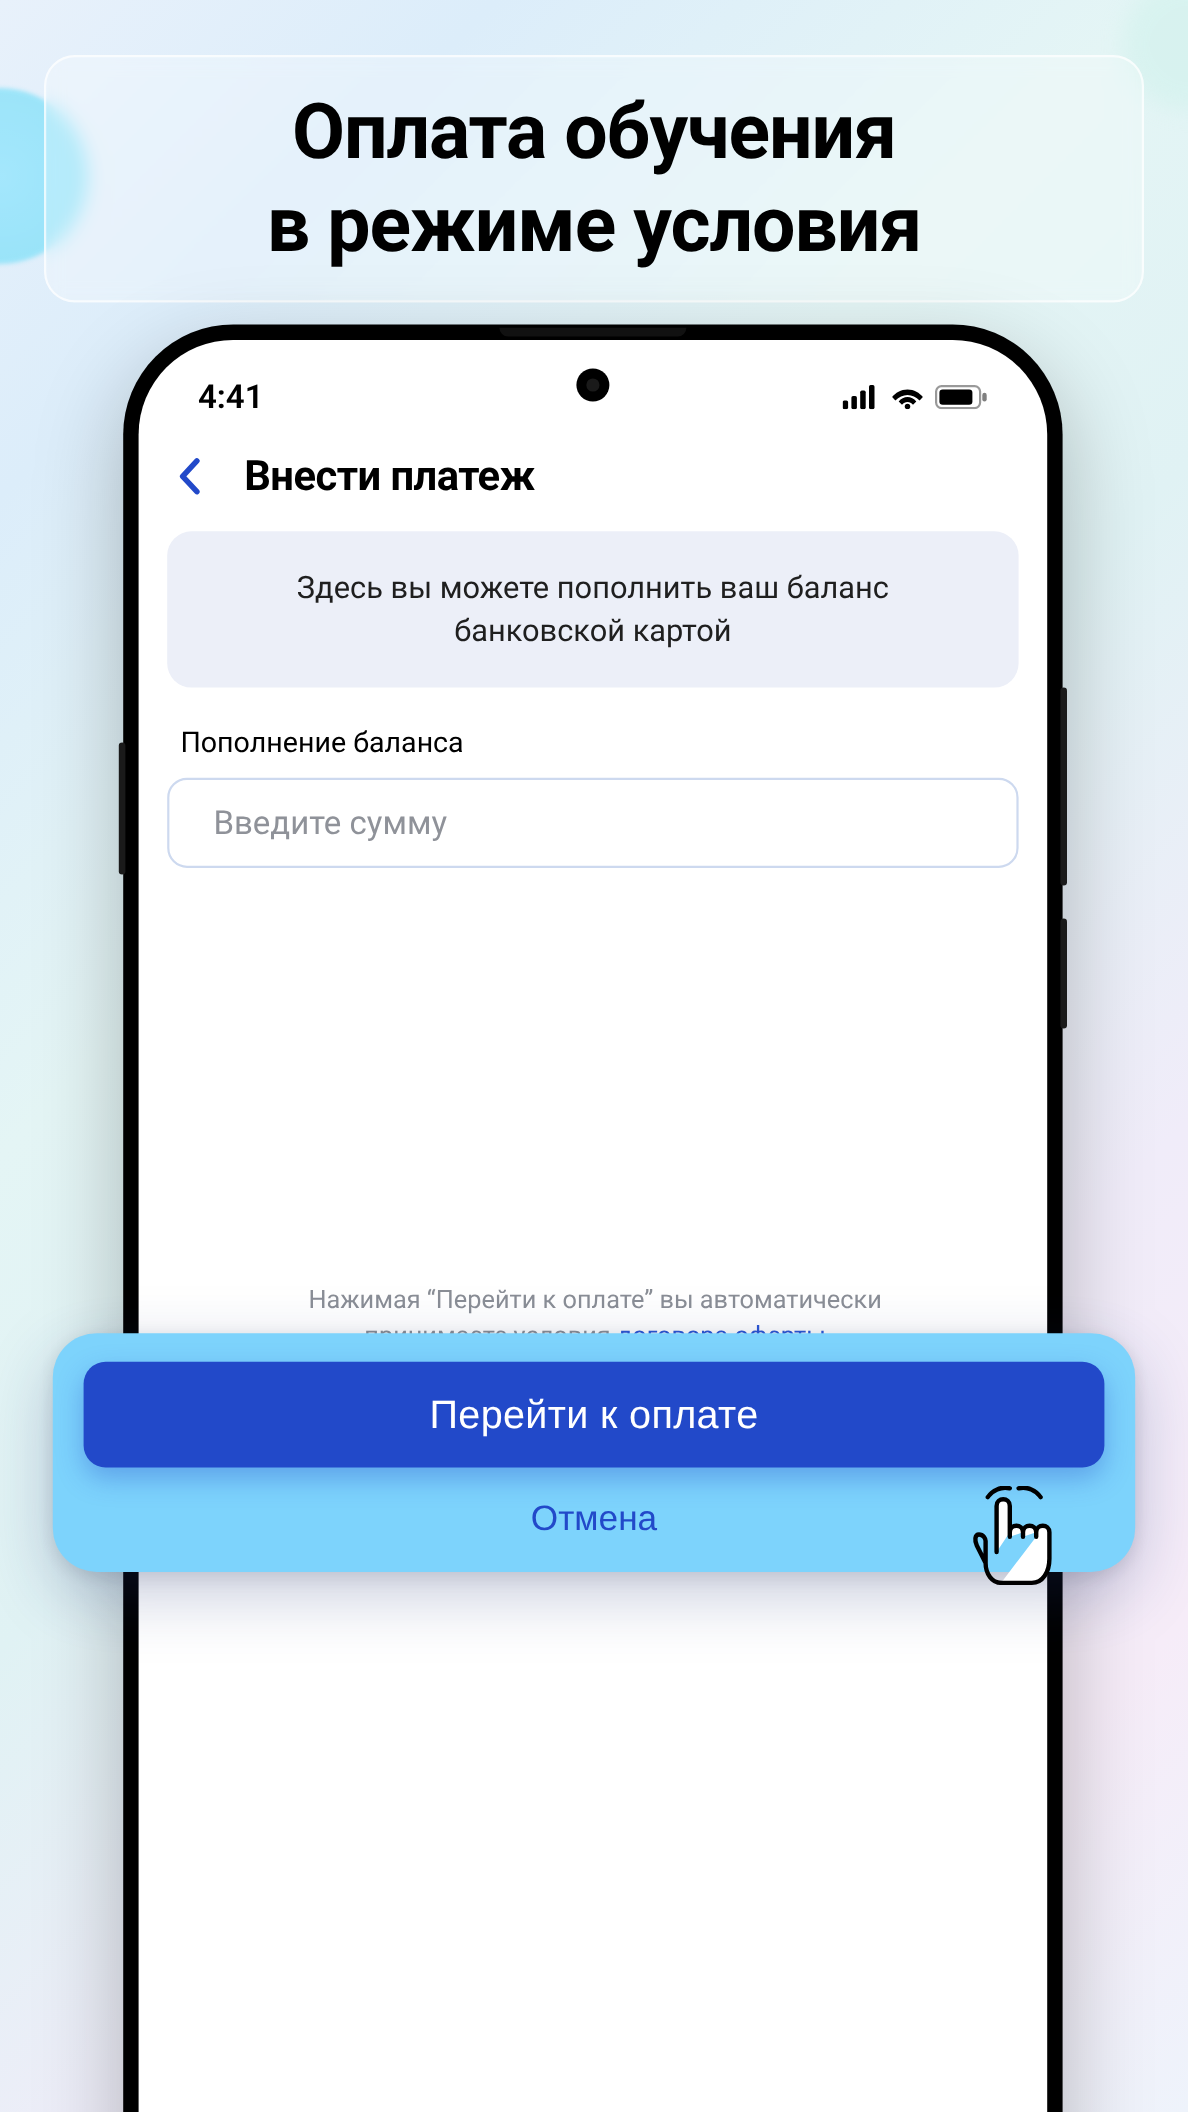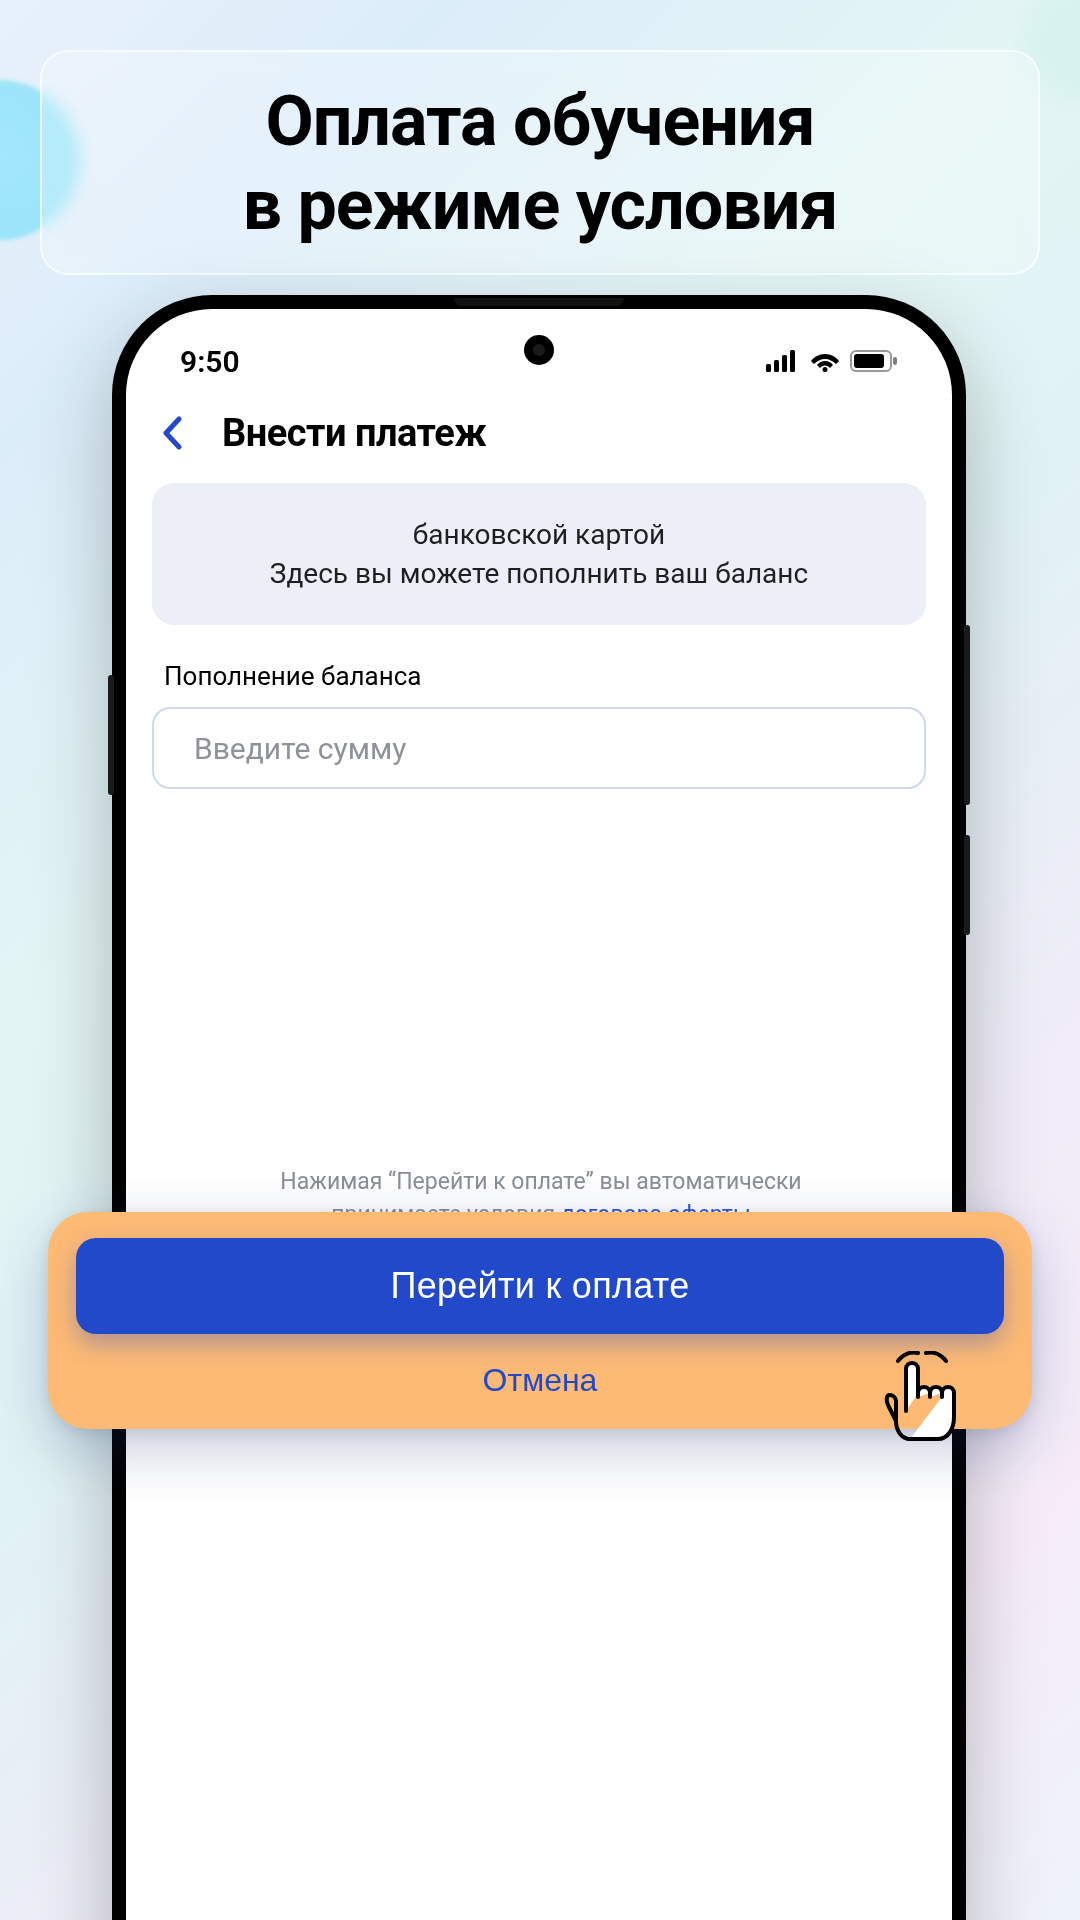--- a/index.html
+++ b/index.html
@@ -233,21 +233,21 @@
       color: #2c57d6;
       text-decoration: underline;
     }
 
     
     .action-callout {
       position: absolute;
       left: 48px;
       right: 48px;
       top: 1212px;
-      background: #fdba74;
+      background: #7dd3fc;
       border-radius: 40px;
       padding: 26px 28px 30px 28px;
       box-shadow: 0 20px 60px rgba(30,50,120,0.25), 0 4px 16px rgba(0,0,0,0.1);
       z-index: 20;
     }
     .primary-btn {
       width: 100%;
       height: 96px;
       background: #2249c9;
       color: #fff;
@@ -293,21 +293,21 @@
 
 <div class="phone">
   <div class="phone-side-btn-left"></div>
   <div class="phone-side-btn-right1"></div>
   <div class="phone-side-btn-right2"></div>
   <div class="speaker"></div>
   <div class="screen">
     <div class="camera"></div>
 
     <div class="status-bar">
-      <span>9:50</span>
+      <span>4:41</span>
       <div class="status-right">
         <span>
           <svg width="34" height="22" viewBox="0 0 34 22">
             <rect x="0" y="14" width="5" height="8" rx="1.5" fill="#000"></rect>
             <rect x="8" y="10" width="5" height="12" rx="1.5" fill="#000"></rect>
             <rect x="16" y="5" width="5" height="17" rx="1.5" fill="#000"></rect>
             <rect x="24" y="0" width="5" height="22" rx="1.5" fill="#000"></rect>
           </svg>
         </span>
         <span>
@@ -331,22 +331,22 @@
       <div class="back-chevron">
         <svg width="20" height="34" viewBox="0 0 20 34">
           <path d="M17 3 L4 17 L17 31" stroke="#2249c9" stroke-width="5" fill="none" stroke-linecap="round" stroke-linejoin="round"></path>
         </svg>
       </div>
       <div class="nav-title">Внести платеж</div>
     </div>
 
     <div class="content">
       <div class="info-card">
+        <div>Здесь вы можете пополнить ваш баланс</div>
         <div>банковской картой</div>
-        <div>Здесь вы можете пополнить ваш баланс</div>
       </div>
 
       <div class="section-label">Пополнение баланса</div>
 
       <input class="amount-input" type="text" placeholder="Введите сумму" style="">
     </div>
 
     <div class="footer-note">
       <div>Нажимая “Перейти к оплате” вы автоматически</div>
       <div>

